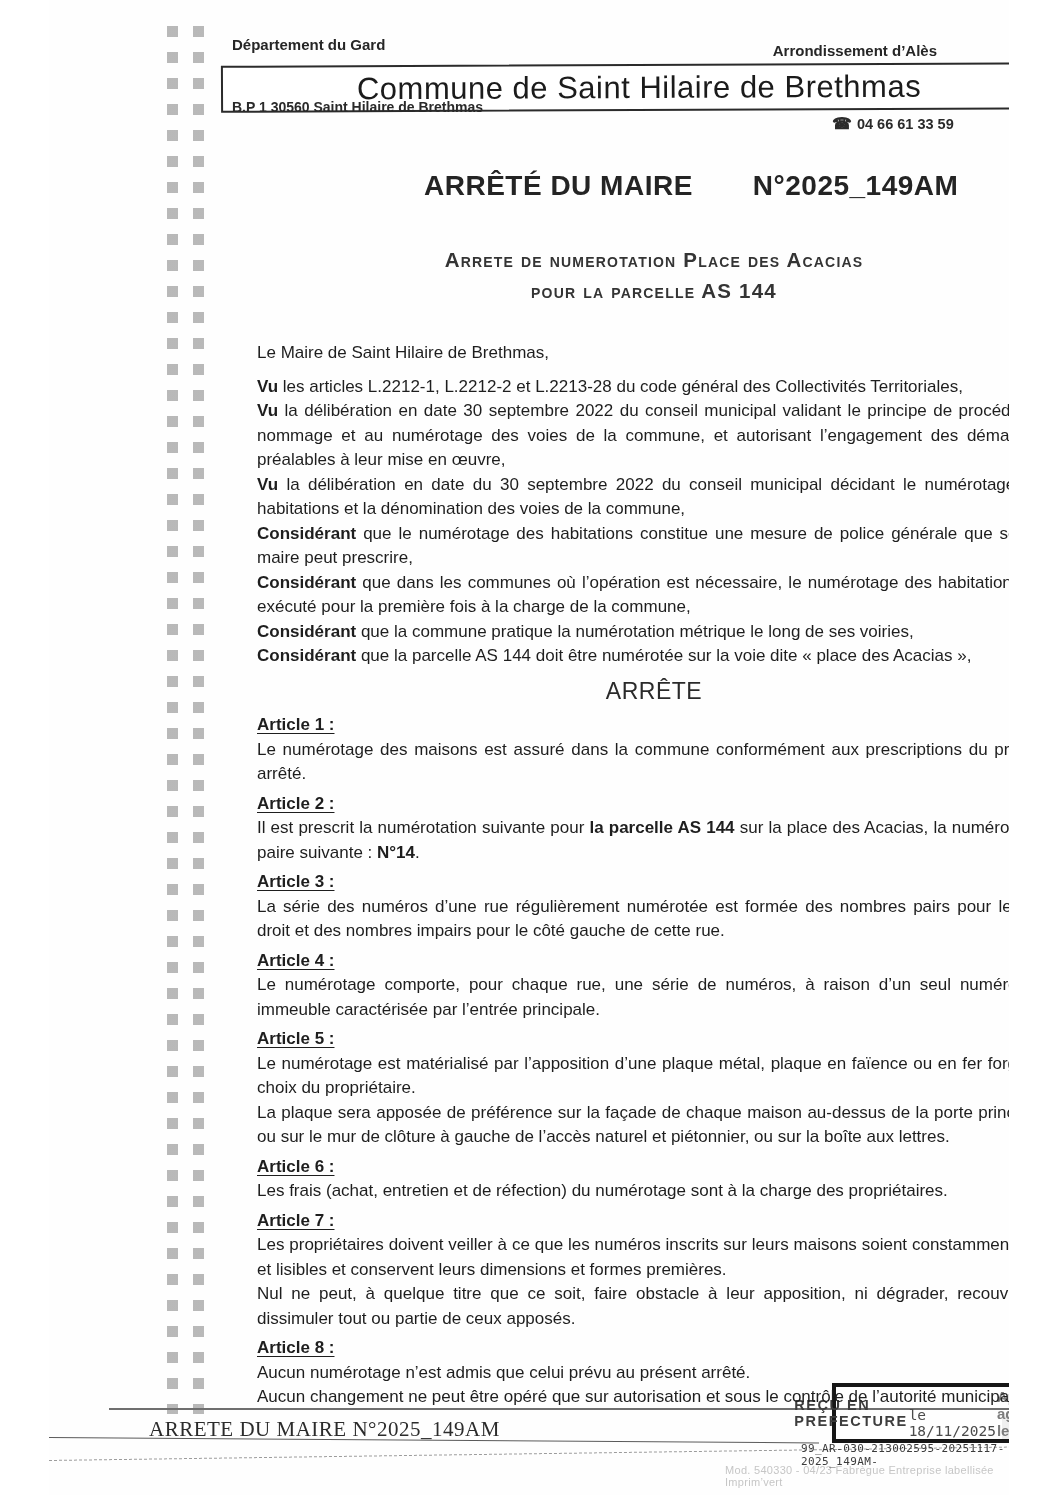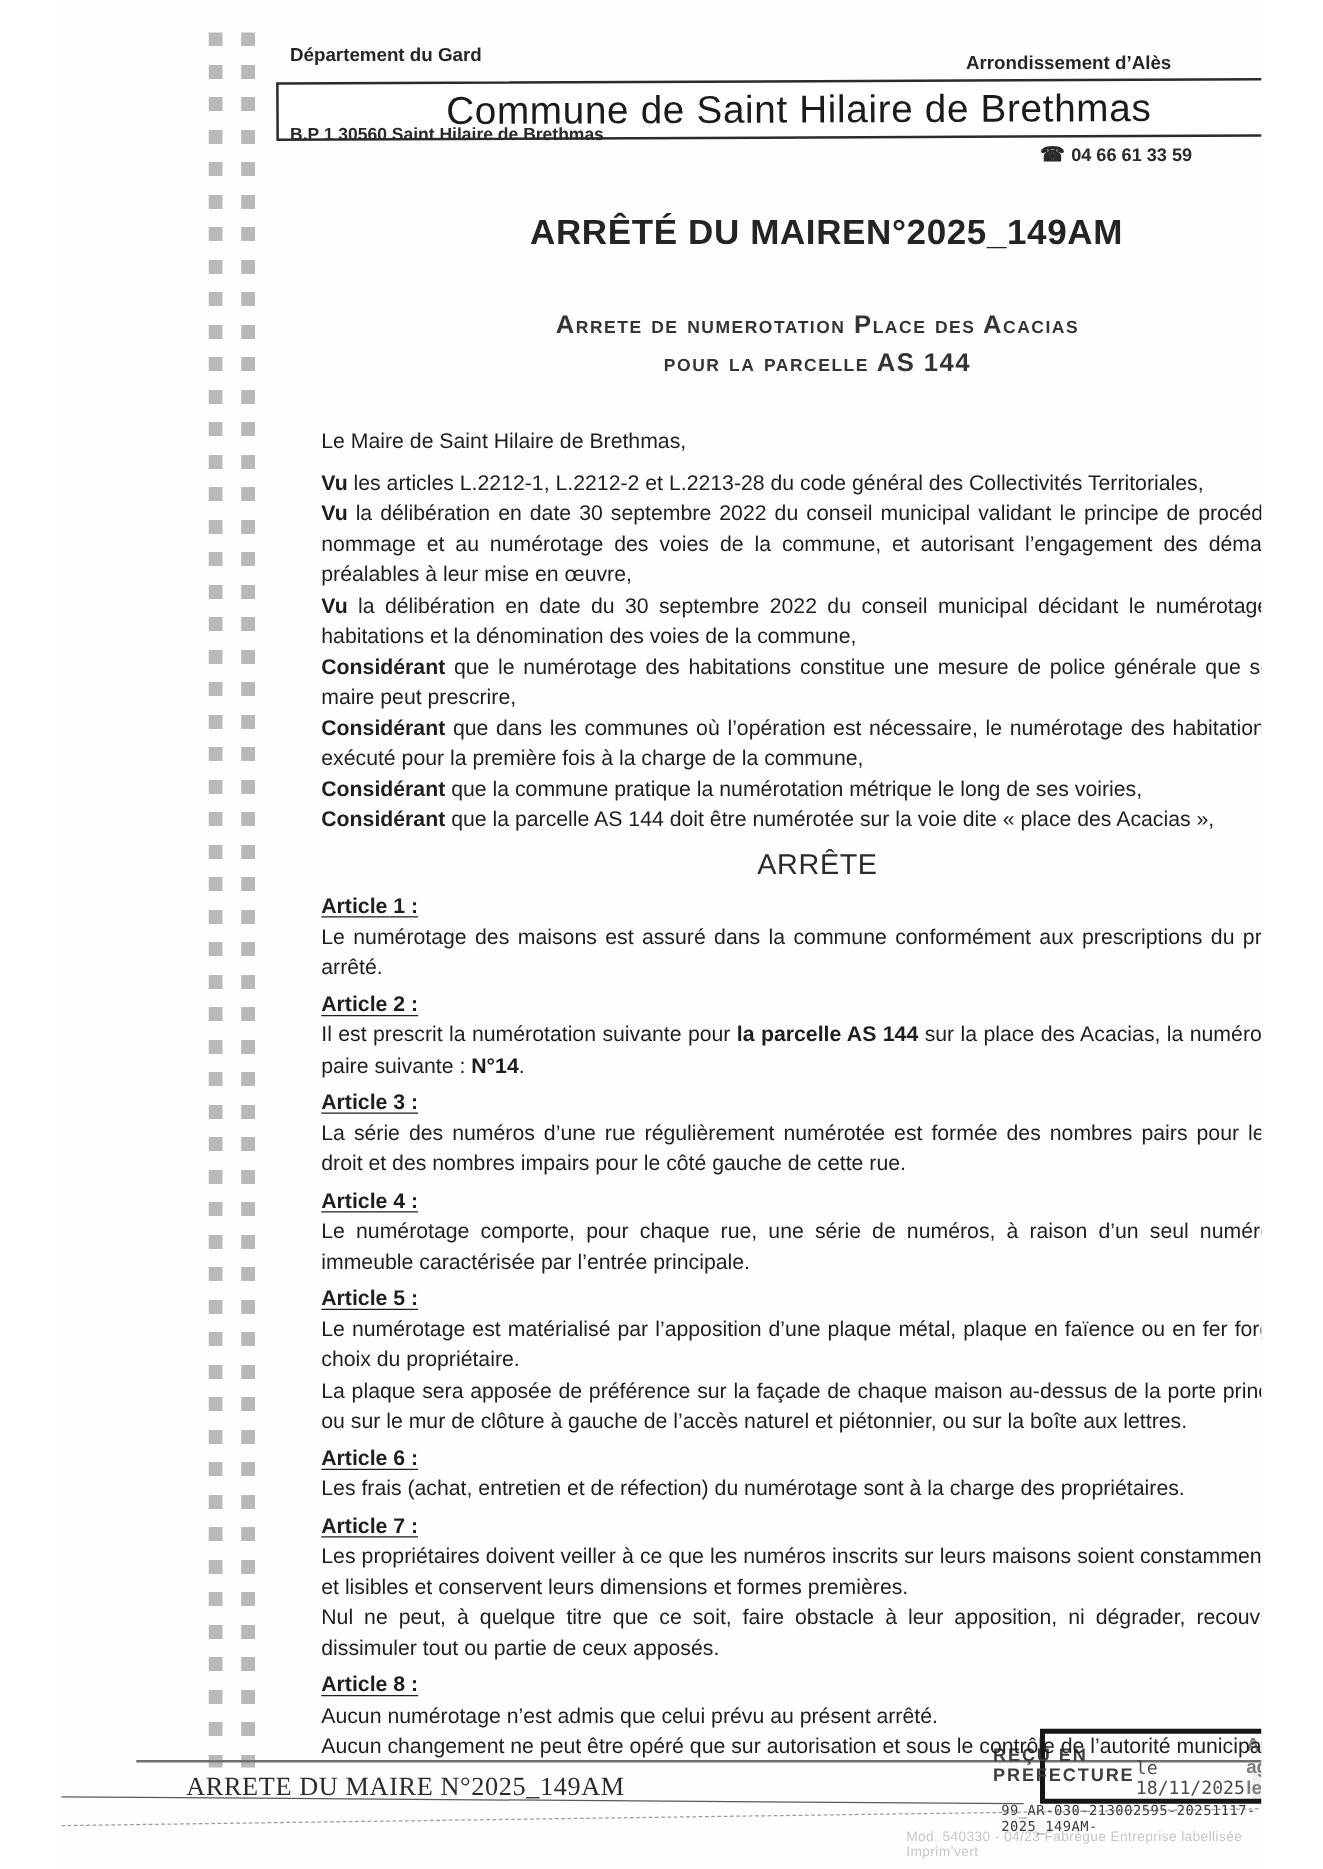--- a/index.html
+++ b/index.html
@@ -19,21 +19,21 @@
   .arr{position:absolute;right:72px;top:42px;font-size:15px;font-weight:bold;color:#262626;}
   .commune-box{position:absolute;left:172px;top:64px;width:832px;height:43px;
     border:2px solid #2b2b2b;display:flex;align-items:center;justify-content:center;
     transform:rotate(-0.25deg);background:#fff;}
   .commune-box span{font-size:31px;color:#1b1b1b;letter-spacing:.5px;}
   .addr{position:absolute;left:183px;top:99px;font-size:14px;font-weight:bold;color:#2a2a2a;}
   .phone{position:absolute;left:783px;top:114px;font-size:14.5px;font-weight:bold;color:#2a2a2a;}
   .phone .ico{font-size:16px;margin-right:5px;}
 
   
-  .title-row{position:absolute;left:375px;top:170px;display:flex;
+  .title-row{position:absolute;left:375px;top:170px;display:flex;gap:60px;
     font-size:28px;font-weight:bold;color:#242424;letter-spacing:.5px;white-space:nowrap;}
   .subtitle{position:absolute;left:208px;top:244px;width:794px;text-align:center;
     font-weight:bold;font-variant:small-caps;font-size:20.5px;letter-spacing:1.2px;
     color:#343434;line-height:31px;}
 
   
   .body{position:absolute;left:208px;top:341px;width:794px;z-index:2;
     font-size:17px;line-height:24.5px;text-align:justify;color:#1e1e1e;}
   .body p{margin:0;}
   .intro{margin-bottom:9px !important;}

